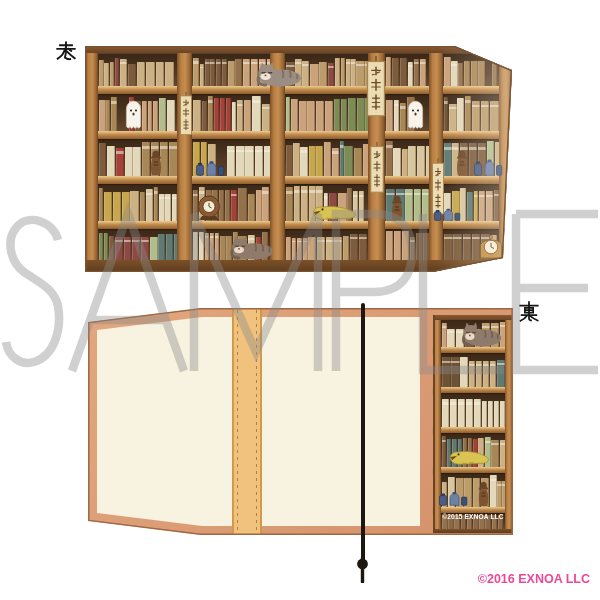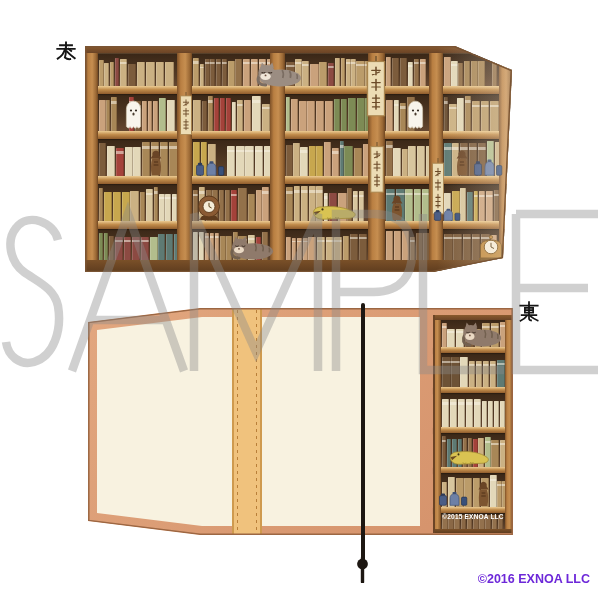--- a/index.html
+++ b/index.html
@@ -64,21 +64,21 @@
     font-weight:700;font-size:6.5px;letter-spacing:.2px;color:#ffffff;
   }
   
   #watermark{left:0;top:0;width:600px;height:600px;z-index:6;pointer-events:none;}
   
   .kanji-label{z-index:9;}
   #front-label{left:55px;top:41px;width:22px;height:22px;}
   #back-label{left:518px;top:301px;width:22px;height:22px;}
   #copyright{
     right:10px;top:572px;z-index:9;
-    font-weight:700;font-size:12.5px;color:#6d28d9;letter-spacing:0;
+    font-weight:700;font-size:12.5px;color:#ec4899;letter-spacing:0;
   }
   
   #bookmark-string{left:361px;top:303px;width:3.6px;height:258px;background:#1d1712;z-index:8;border-radius:2px;}
   #string-knot{left:356px;top:557px;width:13px;height:26px;z-index:8;}
 </style>
 </head>
 <body>
 
 <div id="front-cover" class="abs">
     <div class="shelf-row" style="left: 0px; top: 8px; width: 427px; height: 32px;">

